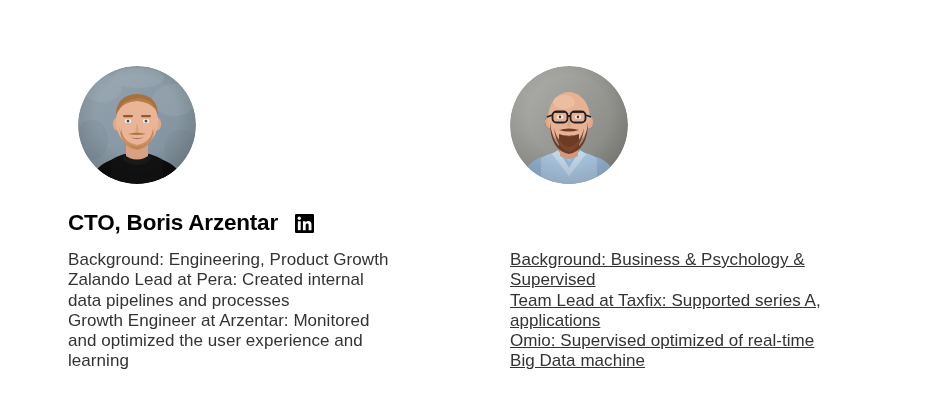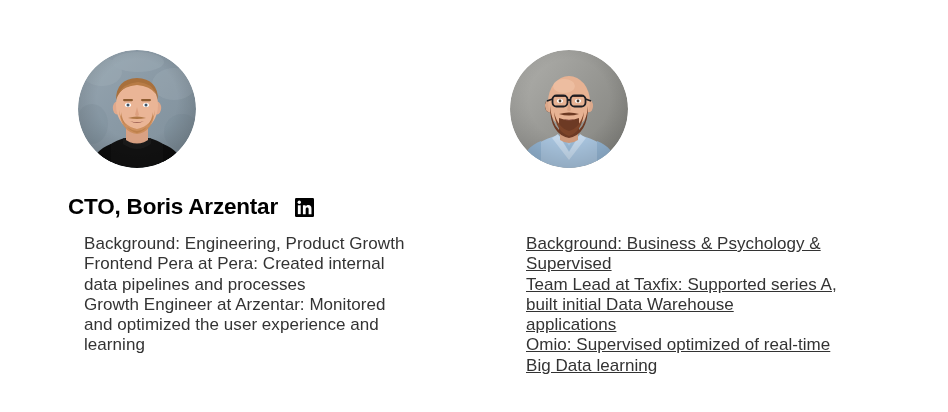--- a/index.html
+++ b/index.html
@@ -17,21 +17,21 @@
 
   .team-section {
     position: relative;
     width: 948px;
     height: 412px;
     box-sizing: border-box;
   }
 
   .profile-card {
     position: absolute;
-    top: 0;
+    top: 16px;
     width: 420px;
   }
   .profile-card.left  { left: 68px; }
   .profile-card.right { left: 510px; }
 
   
   .avatar {
     position: relative;
     width: 118px;
     height: 118px;
@@ -73,21 +73,20 @@
   
   .profile-bio {
     position: absolute;
     left: 0;
     top: 234px;
     width: 345px;
     font-size: 17px;
     line-height: 20.3px;
     color: #333333;
     letter-spacing: 0.05px;
-    margin-left: 16px;
   }
   .profile-card.right .profile-bio { width: 350px; text-decoration: underline; }
   .bio-line { display: block; white-space: nowrap; }
 </style>
 </head>
 <body>
 
 <div class="team-section">
 
   <div class="profile-card left">
@@ -164,21 +163,21 @@
           <rect x="0" y="0" width="24" height="24" rx="1.5" fill="#000000"></rect>
           <rect x="3.6" y="9.2" width="3.6" height="11.2" fill="#ffffff"></rect>
           <circle cx="5.4" cy="5.4" r="2.1" fill="#ffffff"></circle>
           <path d="M10 9.2 h3.4 v1.6 c0.7-1.2 2-1.9 3.5-1.9 2.6 0 3.9 1.6 3.9 4.6 v6.9 h-3.6 v-6.1 c0-1.5-0.5-2.3-1.8-2.3 -1.2 0-1.9 0.8-1.9 2.3 v6.1 H10 Z" fill="#ffffff"></path>
         </svg>
       </a>
     </div>
 
     <div class="profile-bio">
       <span class="bio-line">Background: Engineering, Product Growth</span>
-      <span class="bio-line">Frontend Pera at Pera: Created internal</span>
+      <span class="bio-line">Zalando Lead at Pera: Created internal</span>
       <span class="bio-line">data pipelines and processes</span>
       <span class="bio-line">Growth Engineer at Arzentar: Monitored</span>
       <span class="bio-line">and optimized the user experience and</span>
       <span class="bio-line">learning</span>
     </div>
   </div>
 
   <div class="profile-card right">
 
     <div class="avatar">
@@ -244,20 +243,19 @@
           <rect width="118" height="118" fill="url(#shdB)"></rect>
         </g>
       </svg>
     </div>
 
 
     <div class="profile-bio">
       <span class="bio-line">Background: Business &amp; Psychology &amp;</span>
       <span class="bio-line">Supervised</span>
       <span class="bio-line">Team Lead at Taxfix: Supported series A,</span>
-      <span class="bio-line">built initial Data Warehouse</span>
       <span class="bio-line">applications</span>
       <span class="bio-line">Omio: Supervised optimized of real-time</span>
-      <span class="bio-line">Big Data learning</span>
+      <span class="bio-line">Big Data machine</span>
     </div>
   </div>
 
 </div>
 
 </body></html>

